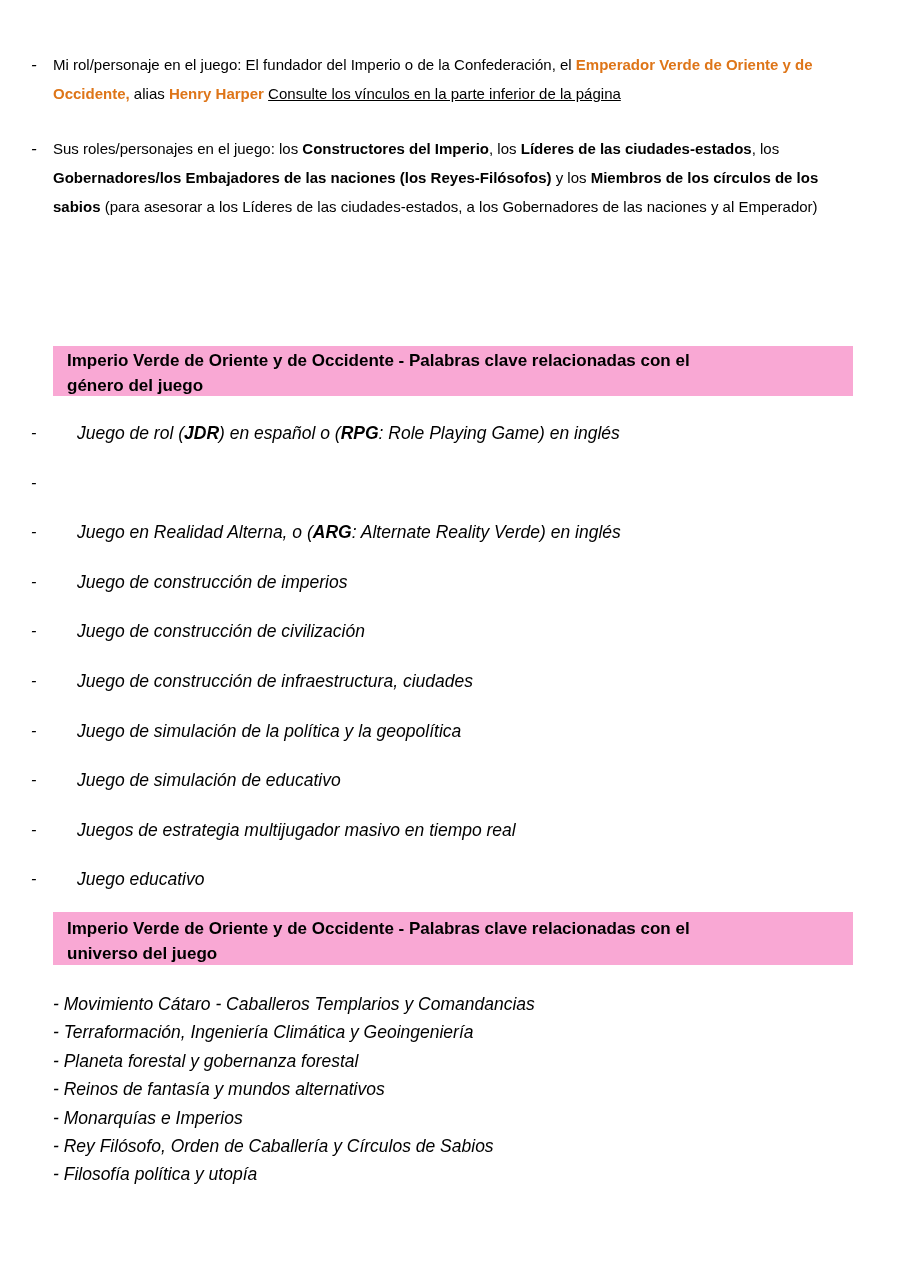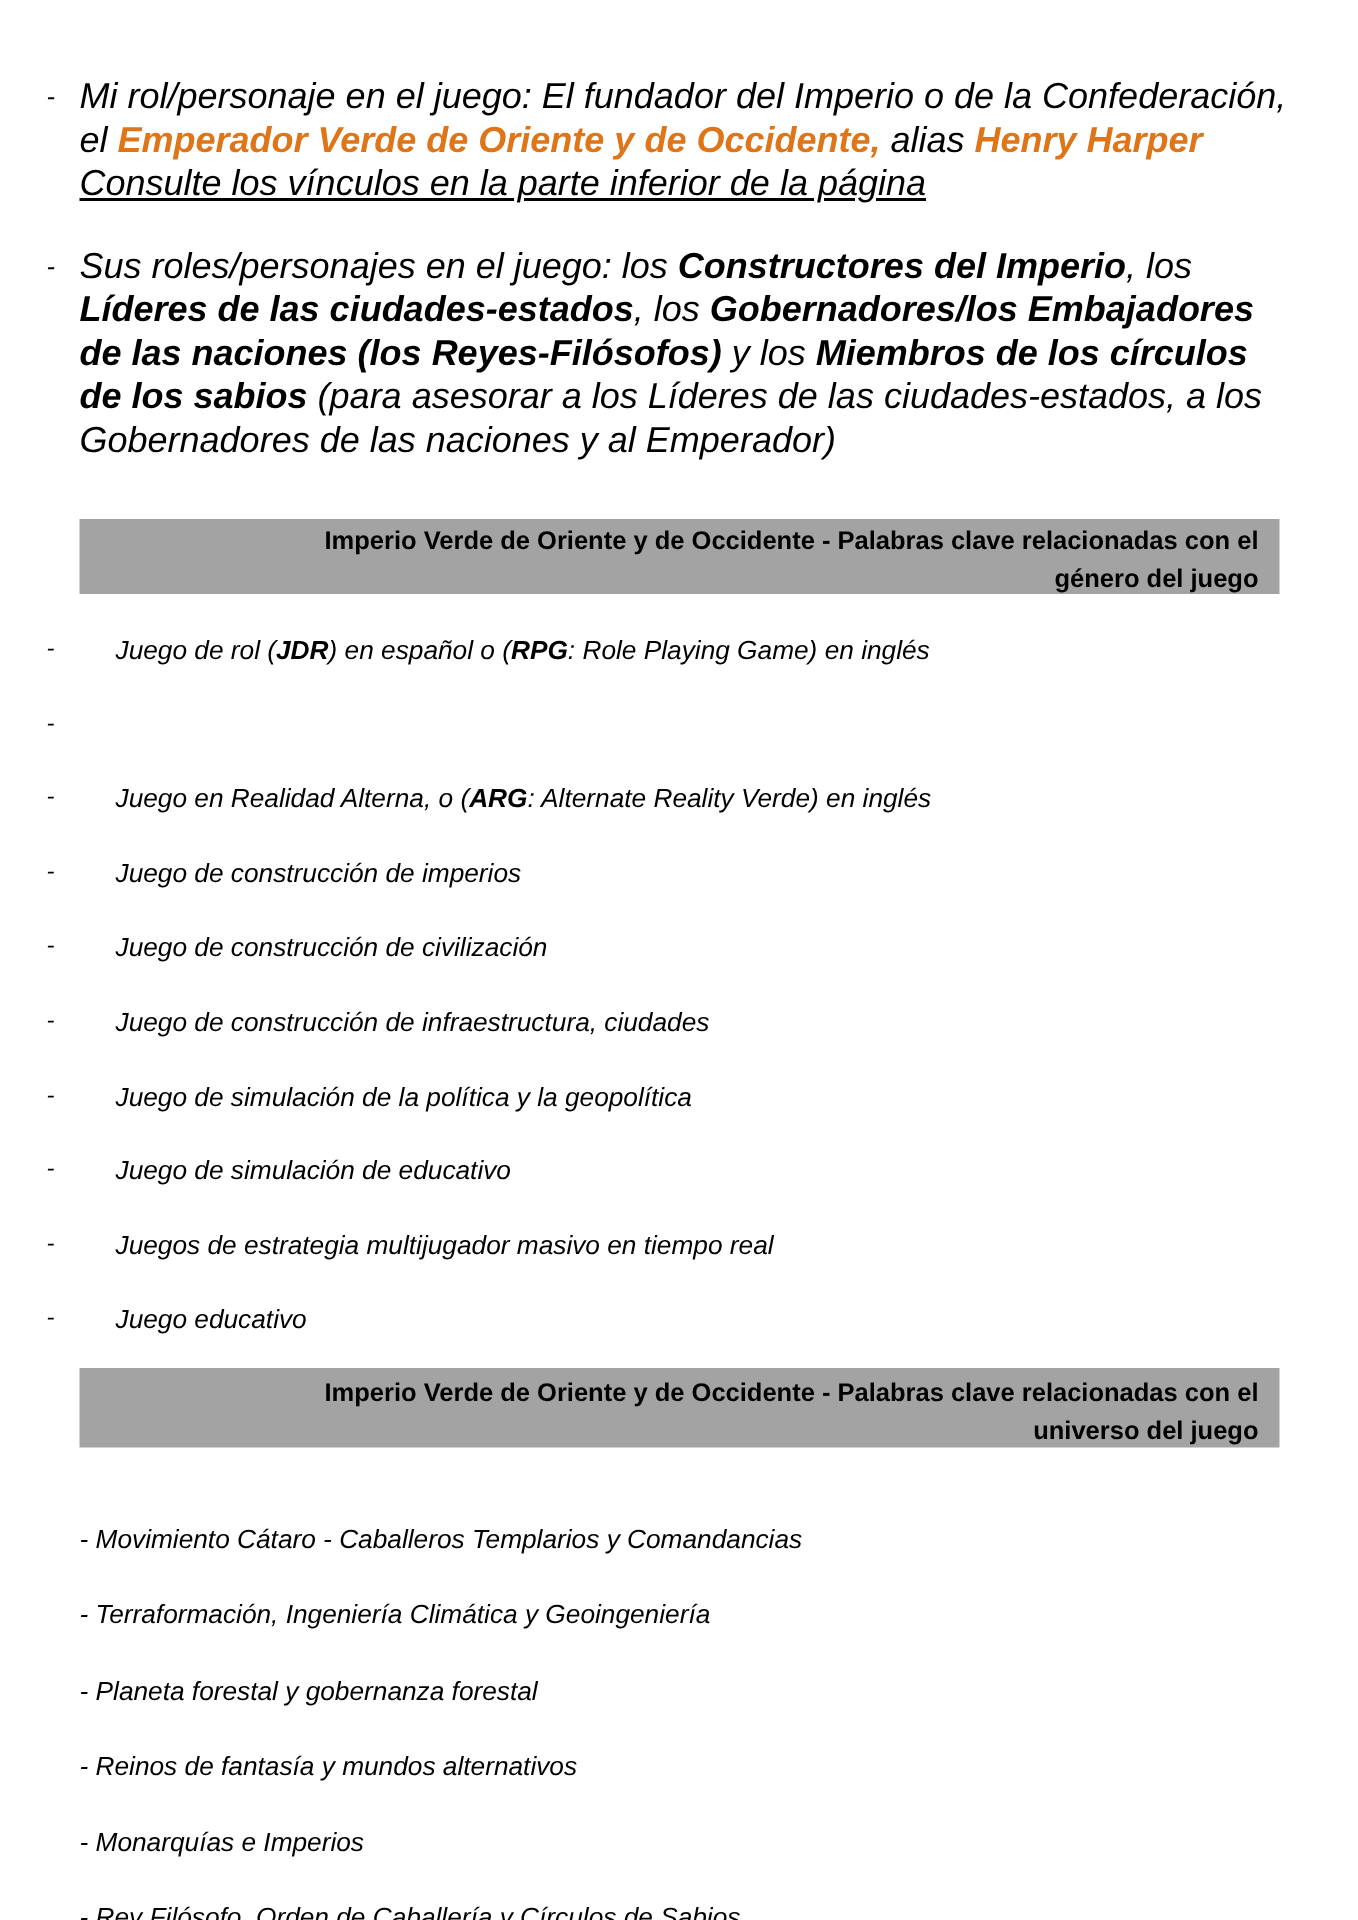--- a/index.html
+++ b/index.html
@@ -39,40 +39,39 @@
   .bullet-row .dash {
     position: absolute;
     left: 31px;
     top: 0;
     font-size: 17px;
     font-style: italic;
     line-height: 29px;
     color: #000;
   }
   .bullet-text {
-    font-size: 24px;
-    font-style: italic;
+    font-size: 15px;
     line-height: 29px;
     text-align: left;
   }
   .b { font-weight: bold; }
   .orange { color: #DE7518; font-weight: bold; }
   .u { text-decoration: underline; }
 
   
   .green-banner {
     position: absolute;
     left: 53px;
     width: 800px;
-    background: #a3a3a3;
+    background: #f9a8d4;
     color: #000000;
     font-weight: bold;
     font-size: 17px;
     line-height: 25px;
-    text-align: right;
+    text-align: left;
     box-sizing: border-box;
     padding: 2px 14px 2px 14px;
   }
   #banner-genero {
     top: 346px;
     height: 50px;
   }
   #banner-universo {
     top: 912px;
     height: 53px;
@@ -112,21 +111,20 @@
     position: absolute;
     left: 53px;
     top: 990px;
     width: 820px;
   }
   .universe-line {
     font-size: 17.5px;
     font-style: italic;
     line-height: 28.4px;
     white-space: nowrap;
-    margin-top: 22px;
   }
 </style>
 </head>
 <body>
 
 <div class="page">
 
   <div class="intro-list">
     <div class="bullet-row">
       <span class="dash">-</span>

